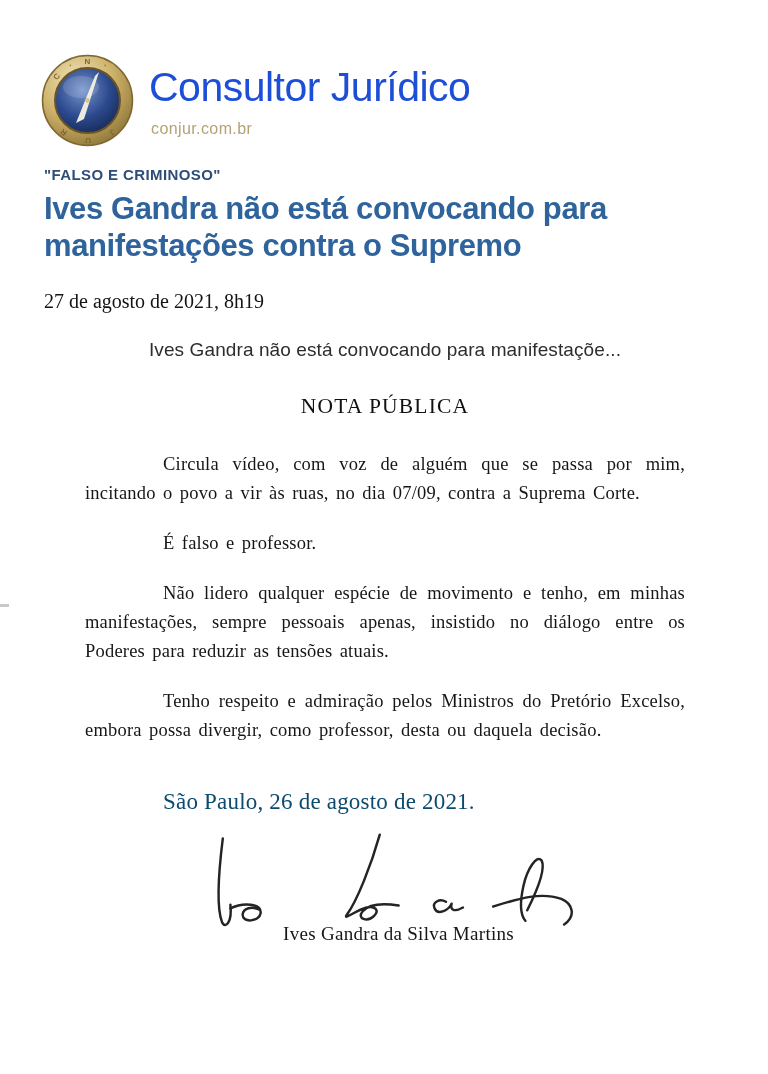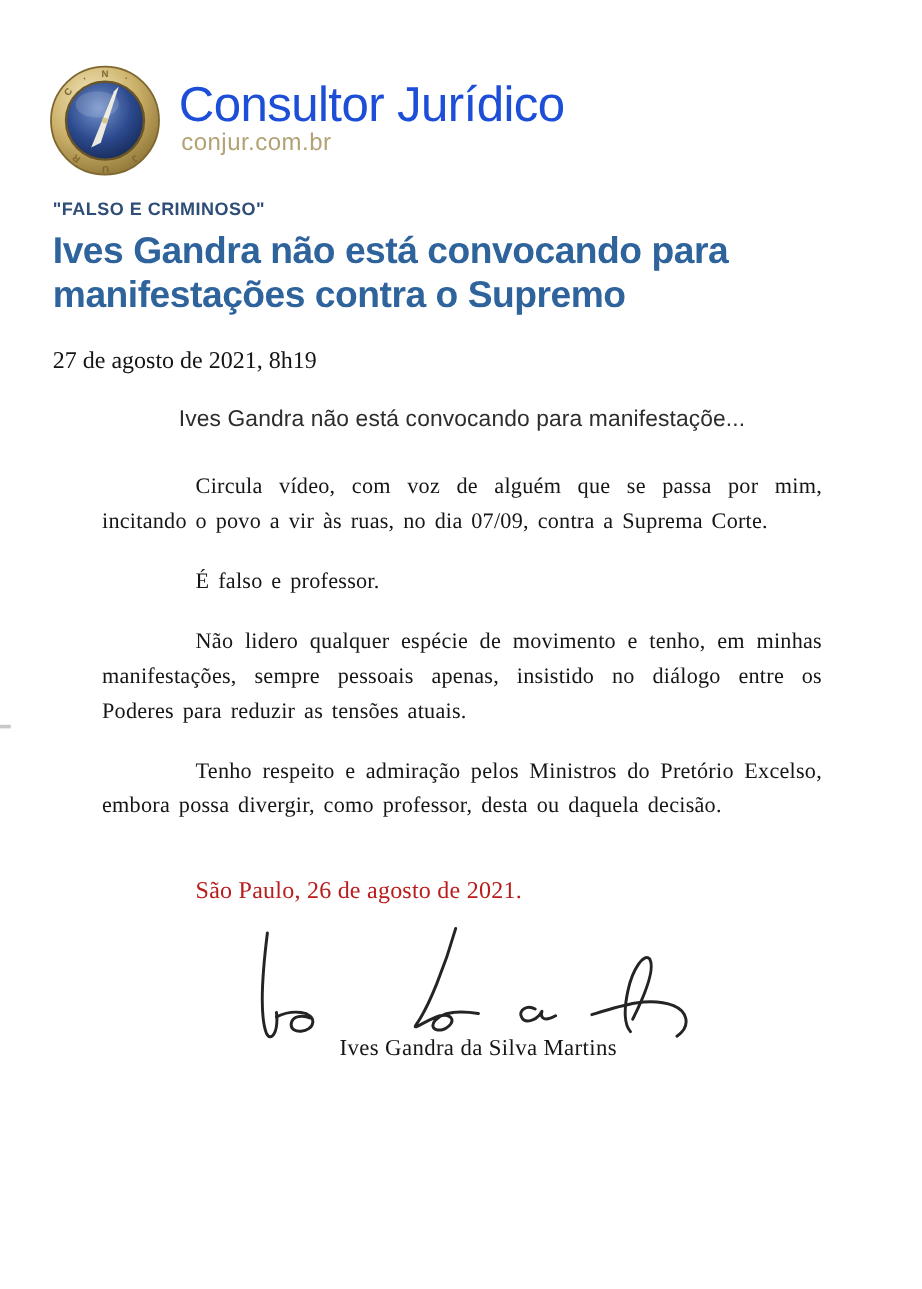--- a/index.html
+++ b/index.html
@@ -16,21 +16,21 @@
   .emblem svg{display:block;}
   .bz{
     position:absolute;left:50%;top:50%;width:8px;height:10px;margin:-5px 0 0 -4px;
     font:700 8px "Liberation Sans",sans-serif;color:#7d6830;text-align:center;
   }
   .wordmark-wrap{margin:14px 0 0 14px;}
   .wordmark{
     font-size:41px;line-height:1;color:#1d4ed8;letter-spacing:-0.5px;font-weight:400;
   }
   .logo-domain{
-    font-size:20px;color:#b3a273;letter-spacing:.4px;margin:0 0 0 2px;font-weight:400;
+    font-size:16px;color:#b3a273;letter-spacing:.4px;margin:12px 0 0 2px;font-weight:400;
   }
 
   
   .article-head{padding:18px 44px 0 44px;}
   .kicker{
     font-size:15px;font-weight:700;color:#2e4d77;letter-spacing:.4px;
   }
   .headline{
     margin:7px 0 0 0;max-width:668px;
     font-size:31px;line-height:1.2;font-weight:700;color:#2e639c;letter-spacing:-0.4px;
@@ -50,21 +50,21 @@
   }
   .note-title{
     margin-top:33px;text-align:center;font-size:21.5px;letter-spacing:1.2px;color:#111;
   }
   .note-body{margin-top:31px;}
   .note-body p{
     margin:0 0 21px 0;font-size:18.5px;line-height:29px;text-align:justify;
     text-indent:78px;letter-spacing:.2px;word-spacing:2.5px;color:#161616;
   }
   .place-date{
-    margin:44px 0 0 0;font-size:20px;text-indent:78px;color:#b91c1c;letter-spacing:.2px;
+    margin:44px 0 0 0;font-size:23px;text-indent:78px;color:#0c4a6e;letter-spacing:.2px;
   }
   .signature{margin:14px 0 0 108px;}
   .signatory{
     margin:-14px 0 0 198px;font-size:19px;color:#161616;letter-spacing:.3px;
   }
   .note-footer{
     margin-top:56px;text-align:center;
     font-family:"Liberation Sans",sans-serif;font-weight:700;font-size:12.5px;
     color:#333;letter-spacing:.2px;line-height:1.6;
   }
@@ -115,20 +115,21 @@
   </header>
 
   <section class="article-head">
     <div class="kicker">"FALSO E CRIMINOSO"</div>
     <h1 class="headline">Ives Gandra não está convocando para manifestações contra o Supremo</h1>
     <div class="pub-date">27 de agosto de 2021, 8h19</div>
   </section>
 
   <section class="note">
     <div class="note-caption">Ives Gandra não está convocando para manifestaçõe...</div>
+    <div class="note-title">NOTA PÚBLICA</div>
 
     <div class="note-body">
       <p>Circula vídeo, com voz de alguém que se passa por mim, incitando o povo a vir às ruas, no dia 07/09, contra a Suprema Corte.</p>
       <p>É falso e professor.</p>
       <p>Não lidero qualquer espécie de movimento e tenho, em minhas manifestações, sempre pessoais apenas, insistido no diálogo entre os Poderes para reduzir as tensões atuais.</p>
       <p>Tenho respeito e admiração pelos Ministros do Pretório Excelso, embora possa divergir, como professor, desta ou daquela decisão.</p>
     </div>
 
     <div class="place-date">São Paulo, 26 de agosto de 2021.</div>
 

